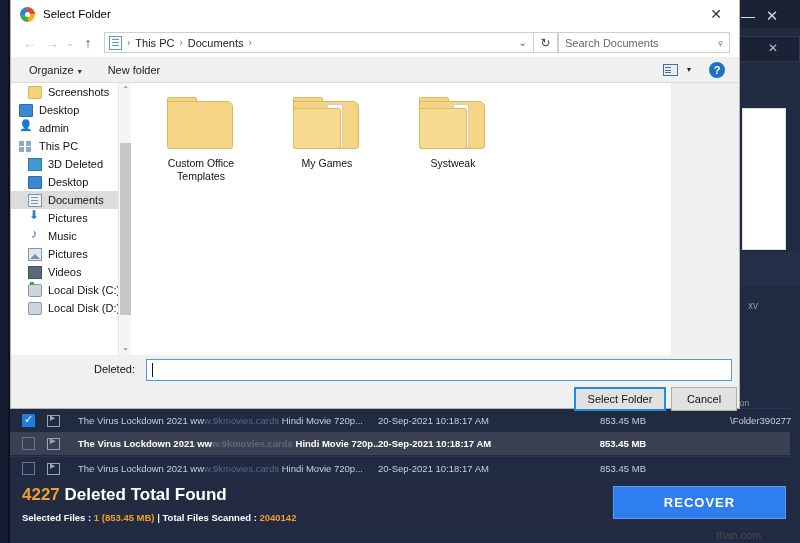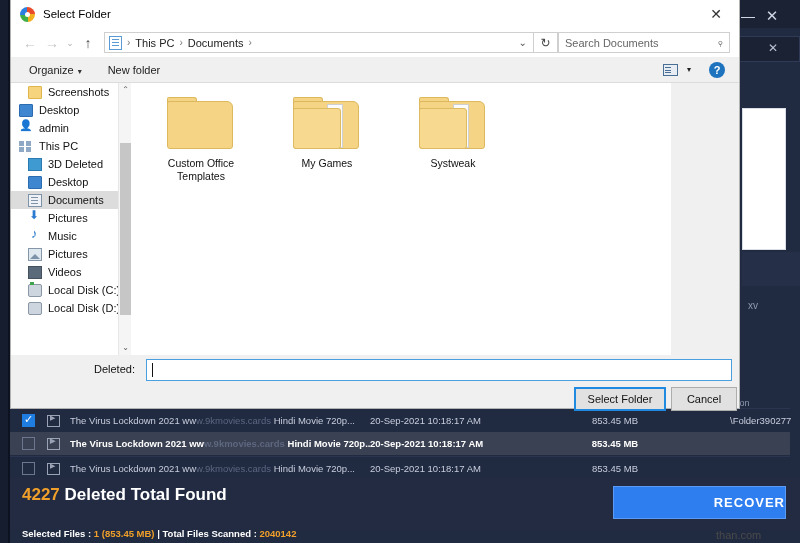--- a/index.html
+++ b/index.html
@@ -102,46 +102,46 @@
     color: #fff; font-size: 11px; line-height: 13px;
   }
   .vid-icon {
     width: 13px; height: 12px; margin-left: 12px; flex: 0 0 13px;
     border: 1px solid #9aa3b6; position: relative; background: transparent;
   }
   .vid-icon::after {
     content: "▶"; position: absolute; left: 2px; top: -2px;
     font-size: 7px; color: #9aa3b6;
   }
-  .f-name { margin-left: 10px; width: 300px; overflow: hidden; white-space: nowrap; }
+  .f-name { margin-left: 18px; width: 300px; overflow: hidden; white-space: nowrap; }
   .f-name .dim { color: #5d6780; }
   .f-date { width: 170px; }
   .f-size { width: 150px; text-align: center; }
   .f-loc { position: absolute; left: 720px; width: 90px; text-align: left; }
 
   
   .bg-bottom {
     position: absolute; left: 10px; top: 478px; width: 790px; height: 52px;
     background: #222b42;
   }
   .bg-found {
     position: absolute; left: 22px; top: 485px;
     font-size: 17px; font-weight: bold; color: #ffffff;
   }
   .bg-found .num { color: #f0a02a; }
   .bg-sub {
-    position: absolute; left: 22px; top: 528px;
+    position: absolute; left: 22px; top: 512px;
     font-size: 9.5px; font-weight: bold; color: #ffffff;
   }
   .bg-sub .hl { color: #f0a02a; font-weight: bold; }
   .recover-btn {
     position: absolute; left: 613px; top: 486px; width: 173px; height: 33px;
     background: #2f7ef0; border: 1px solid #5b9bf5;
     color: #ffffff; font-size: 13px; font-weight: bold; letter-spacing: 1px;
-    text-align: right; line-height: 32px; cursor: pointer;
+    text-align: center; line-height: 32px; cursor: pointer;
   }
   .watermark {
     position: absolute; left: 716px; top: 529px;
     font-size: 11px; color: #4a4a4a;
   }
 
   
   .dlg {
     position: absolute; left: 10px; top: 0; width: 730px; height: 409px;
     background: #f0f0f0;

